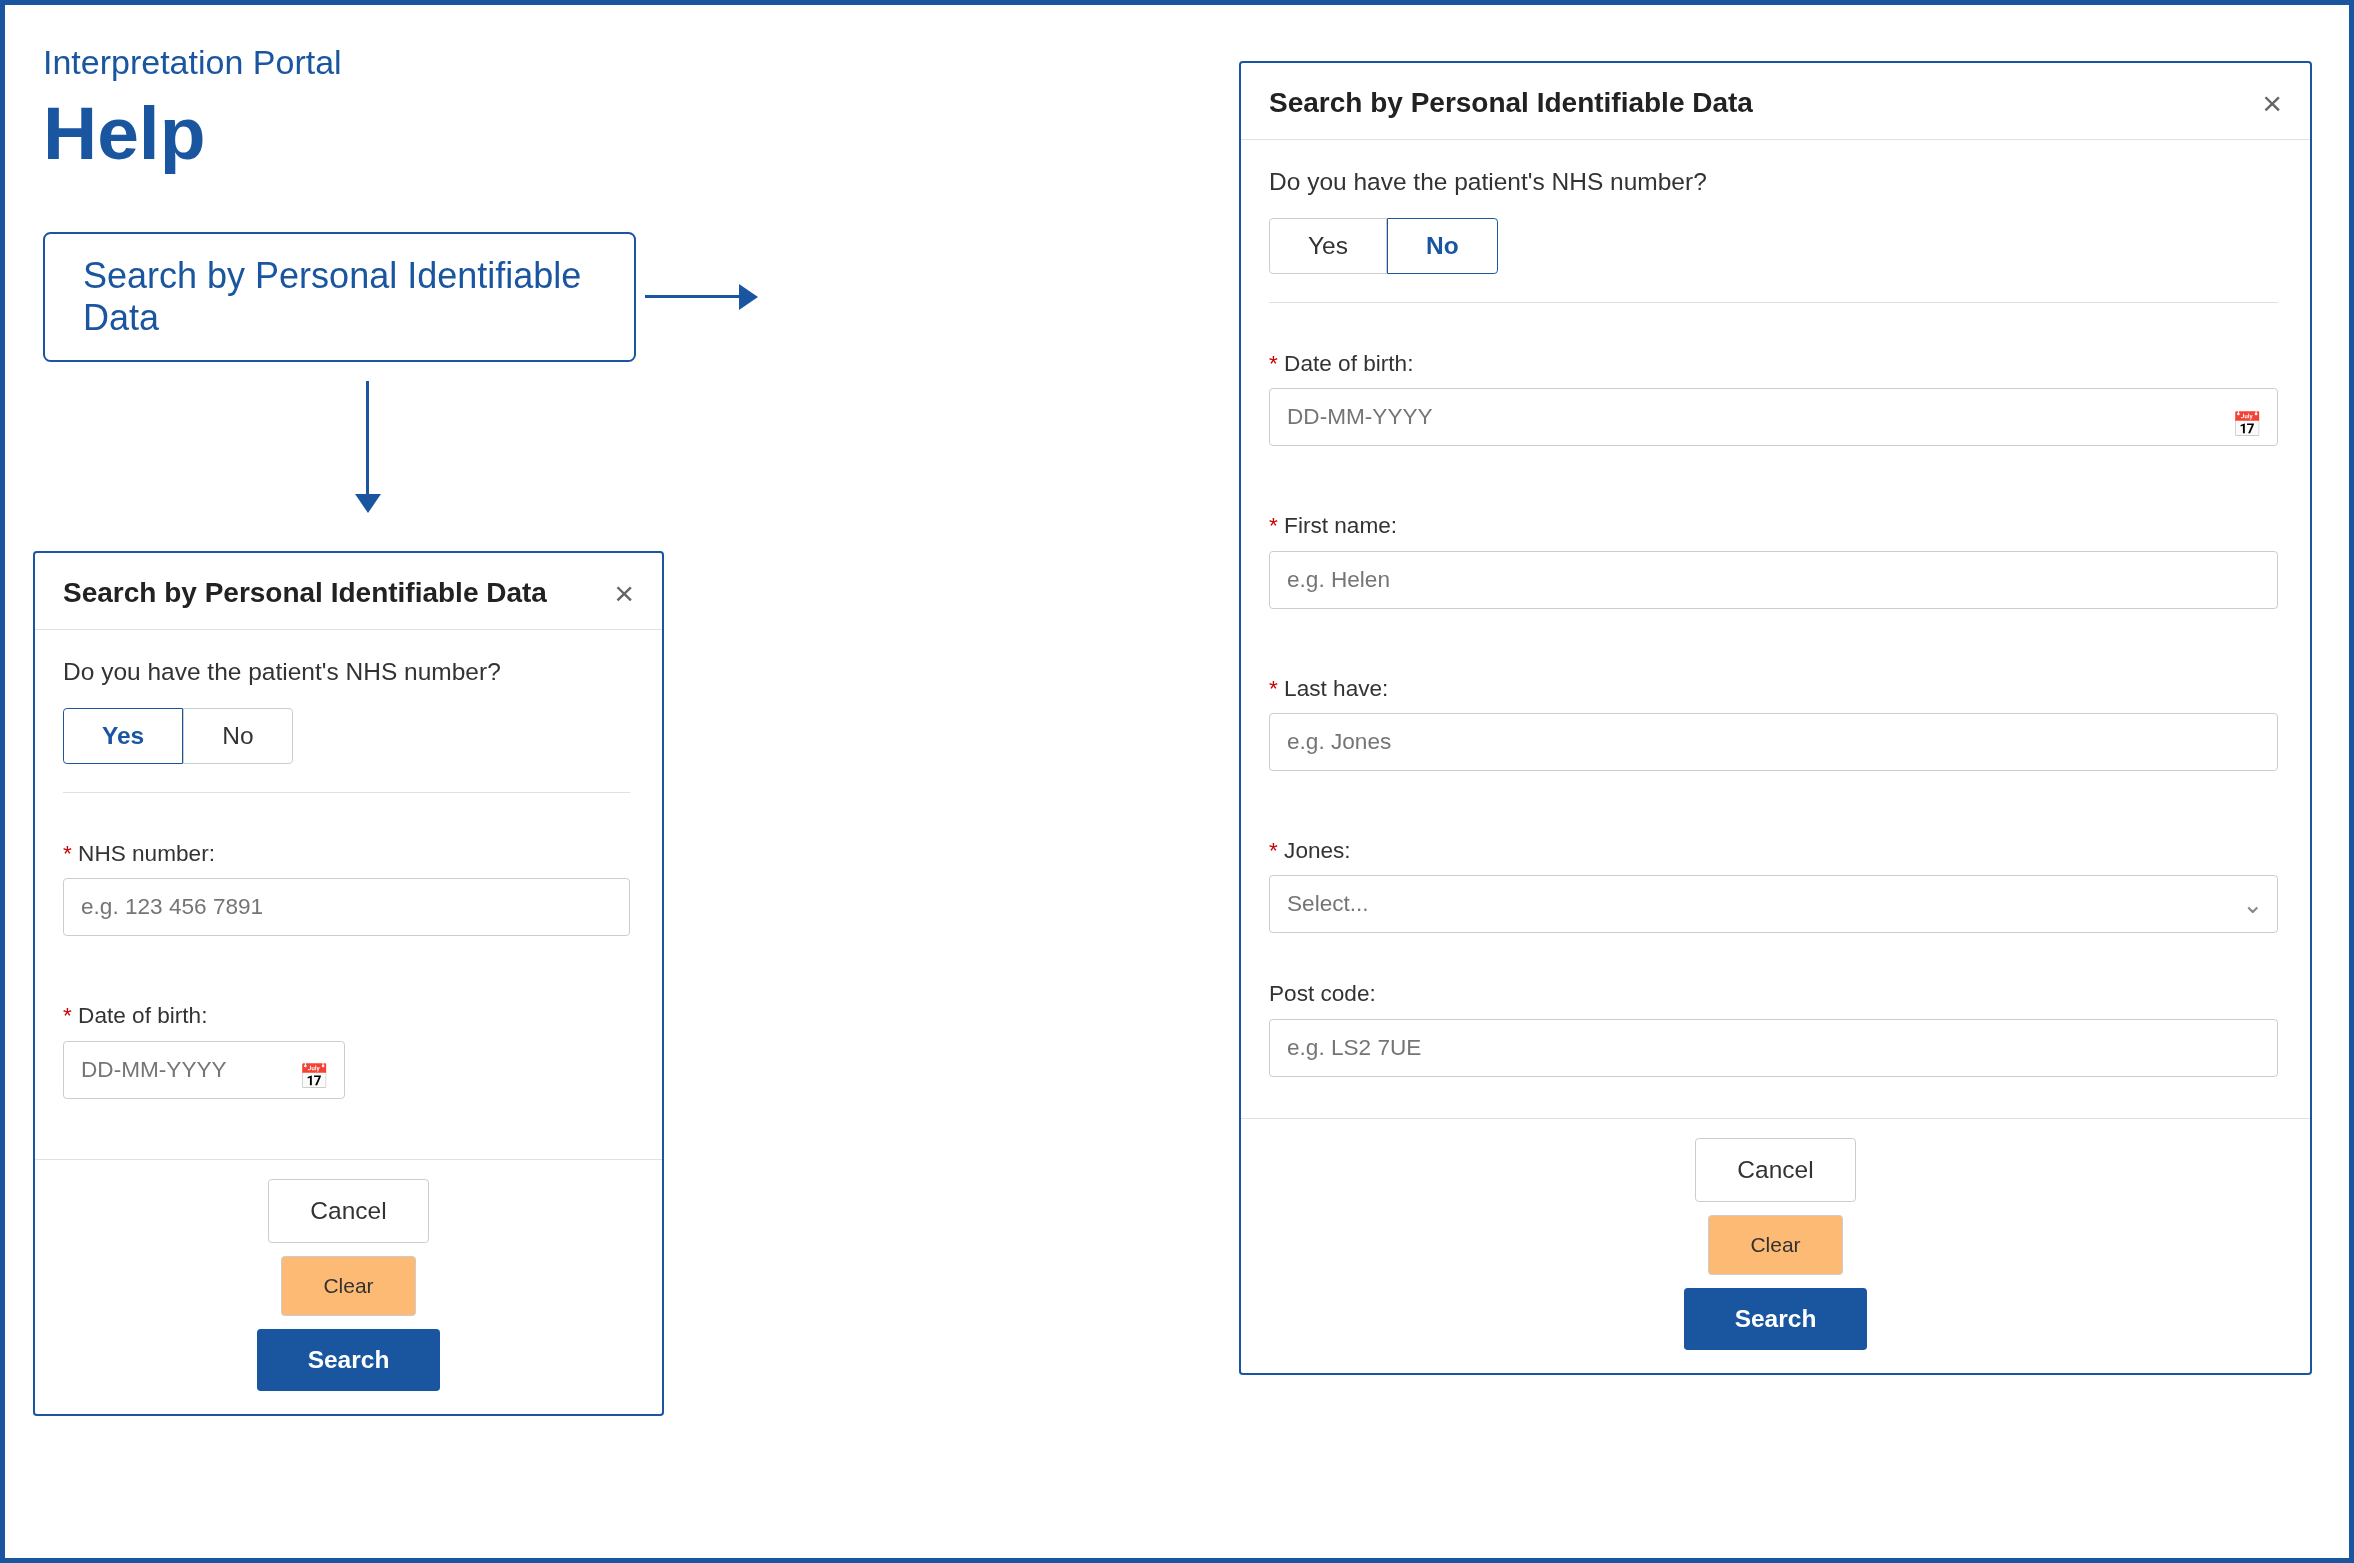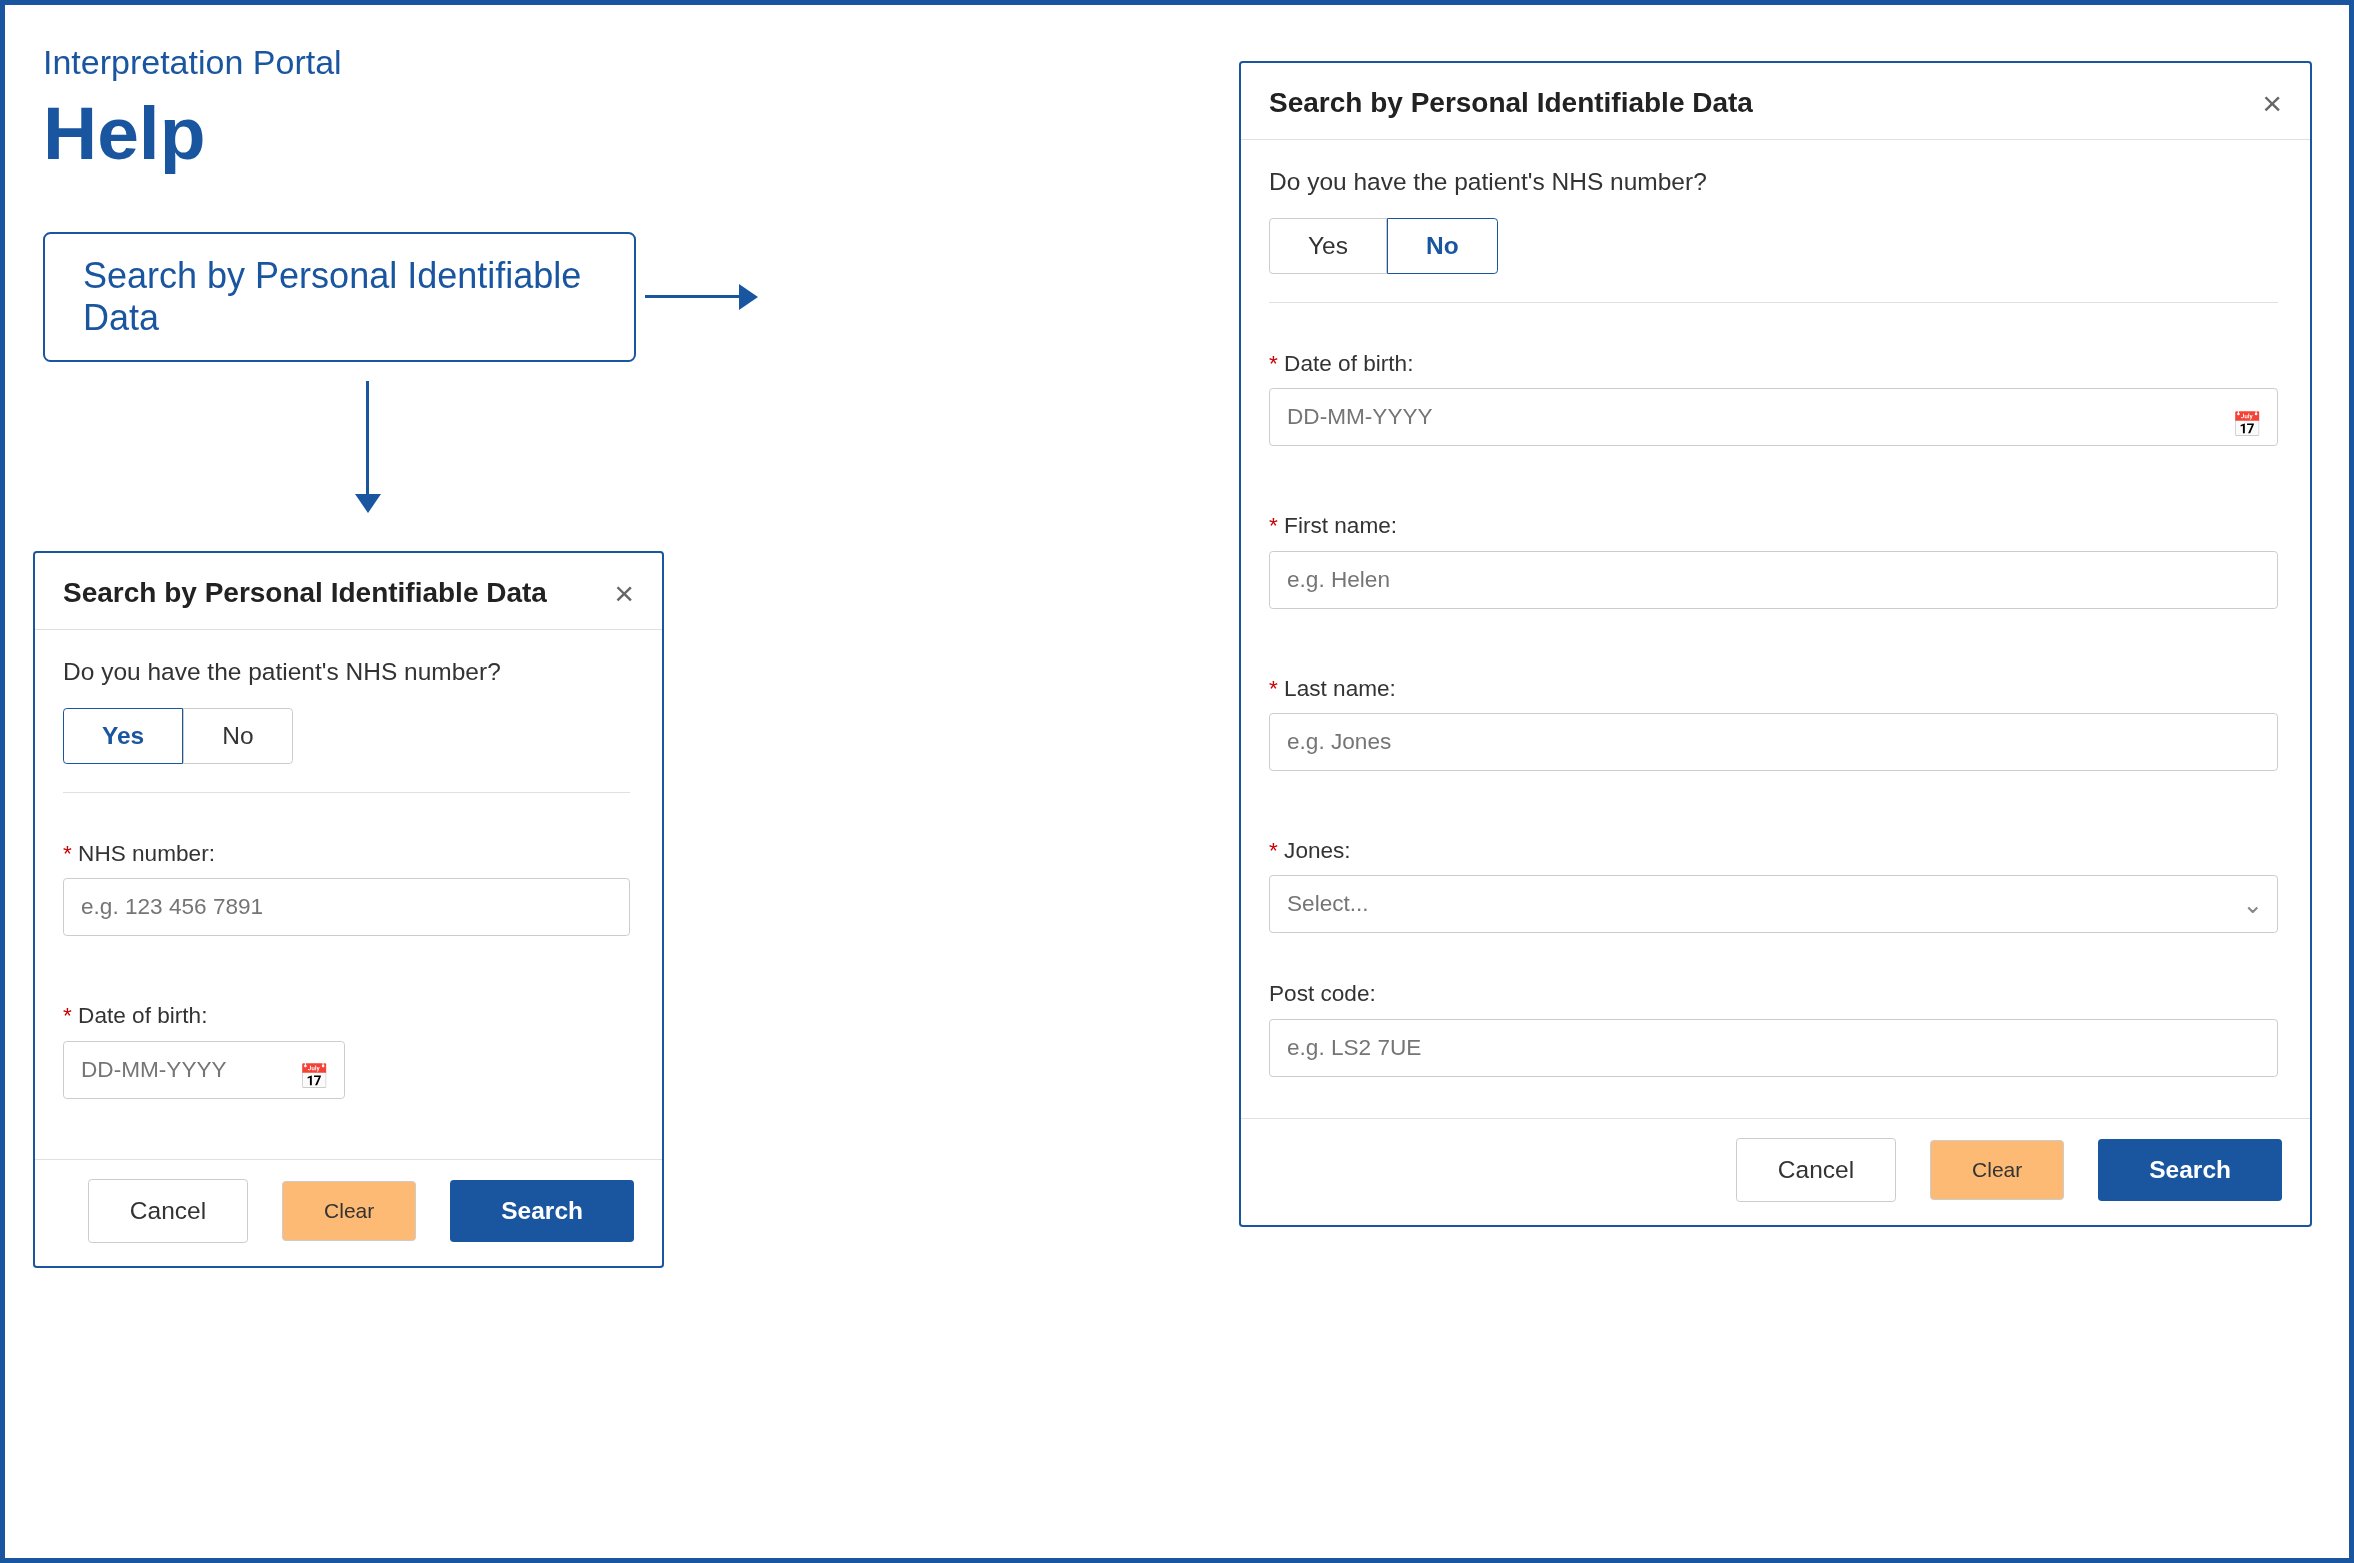--- a/index.html
+++ b/index.html
@@ -248,23 +248,24 @@
       top: 50%;
       transform: translateY(-50%);
       font-size: 24.5px;
       color: #888;
     }
 
     .dialog-footer {
       display: flex;
       justify-content: flex-end;
       align-items: center;
-      gap: 34px;
+      gap: 13px;
       padding: 19px 28px 22.6px 28px;
       border-top: 0.9px solid #e0e0e0;
+      flex-direction: column;
     }
 
     .btn-cancel {
       padding: 17px 41px;
       font-size: 24.5px;
       border: 1.9px solid #ccc;
       border-radius: 3.8px;
       background: #fff;
       color: #333;
       cursor: pointer;
@@ -382,21 +383,21 @@
 
     <div class="field-section">
       <div class="field-label">
         <span class="required-star">* </span><span>First name:</span>
       </div>
       <input class="text-input" type="text" placeholder="e.g. Helen" style="">
     </div>
 
     <div class="field-section">
       <div class="field-label">
-        <span class="required-star">* </span><span>Last name:</span>
+        <span class="required-star">* </span><span>Last have:</span>
       </div>
       <input class="text-input" type="text" placeholder="e.g. Jones" style="">
     </div>
 
     <div class="field-section">
       <div class="field-label">
         <span class="required-star">* </span><span>Jones:</span>
       </div>
       <div class="select-wrap">
         <input class="text-input" type="text" readonly="" placeholder="Select..." style="">

